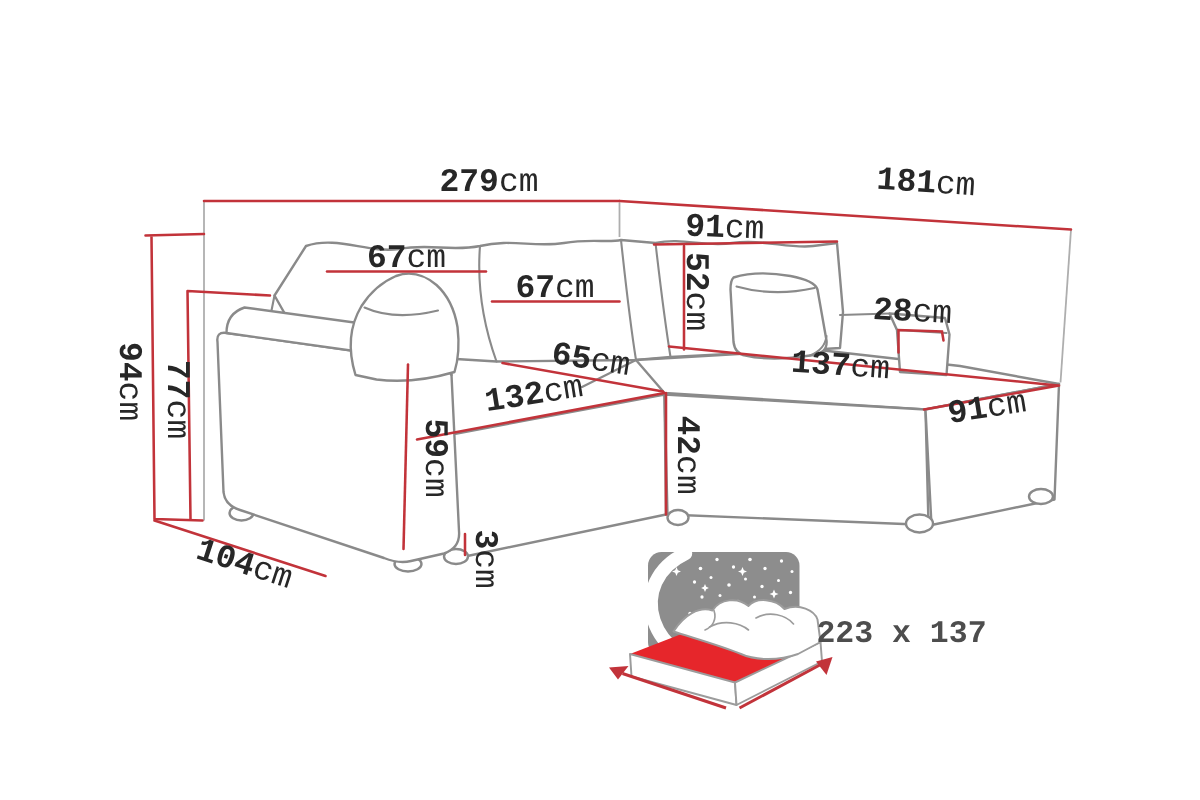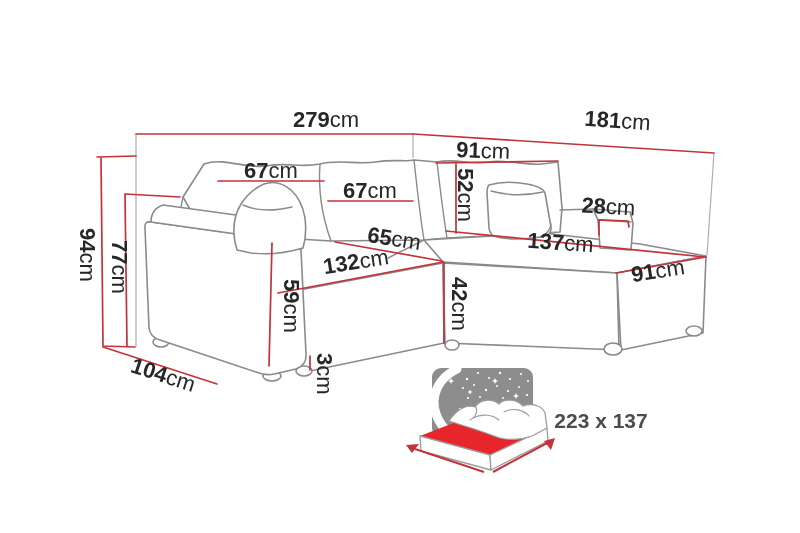--- a/index.html
+++ b/index.html
@@ -1,17 +1,17 @@
 <!DOCTYPE html>
 <html><head>
 <meta charset="utf-8">
 <style>
   html,body{margin:0;padding:0;background:#ffffff;}
   .stage{position:relative;width:800px;height:533px;background:#fff;overflow:hidden;
-         font-family:Liberation Sans, sans-serif;}
+         font-family:Liberation Mono, monospace;}
   svg{display:block}
   .sofa{fill:#ffffff;stroke:#8a8a8a;stroke-width:1.6;stroke-linejoin:round;stroke-linecap:round;}
   .sofa-line{fill:none;stroke:#8a8a8a;stroke-width:1.4;stroke-linecap:round;}
   .boxline{fill:none;stroke:#aeaeae;stroke-width:1.2;}
   .dimline{fill:none;stroke-width:1.7;stroke-linecap:round;}
   .dim{fill:#272727;font-size:22px;}
   .dim .num{font-weight:bold;}
   .dim .unit{font-weight:normal;}
   .mid{text-anchor:middle;}
   .bedline{fill:#ffffff;stroke:#9c9c9c;stroke-width:1.3;stroke-linejoin:round;}

